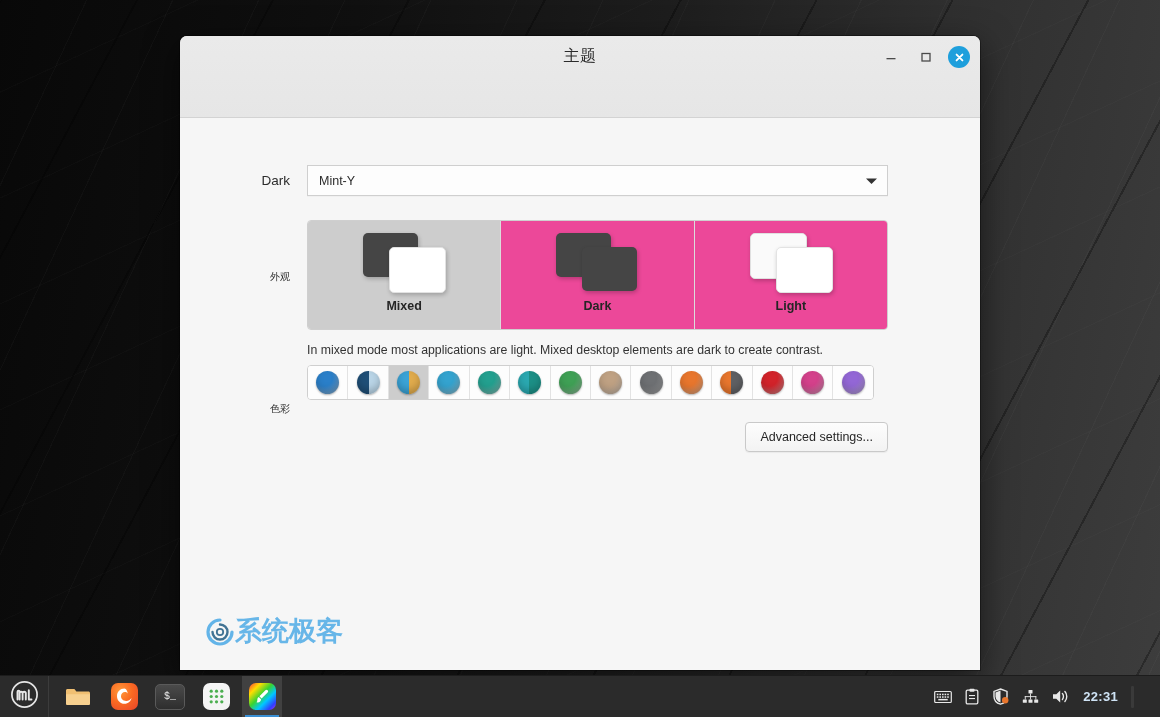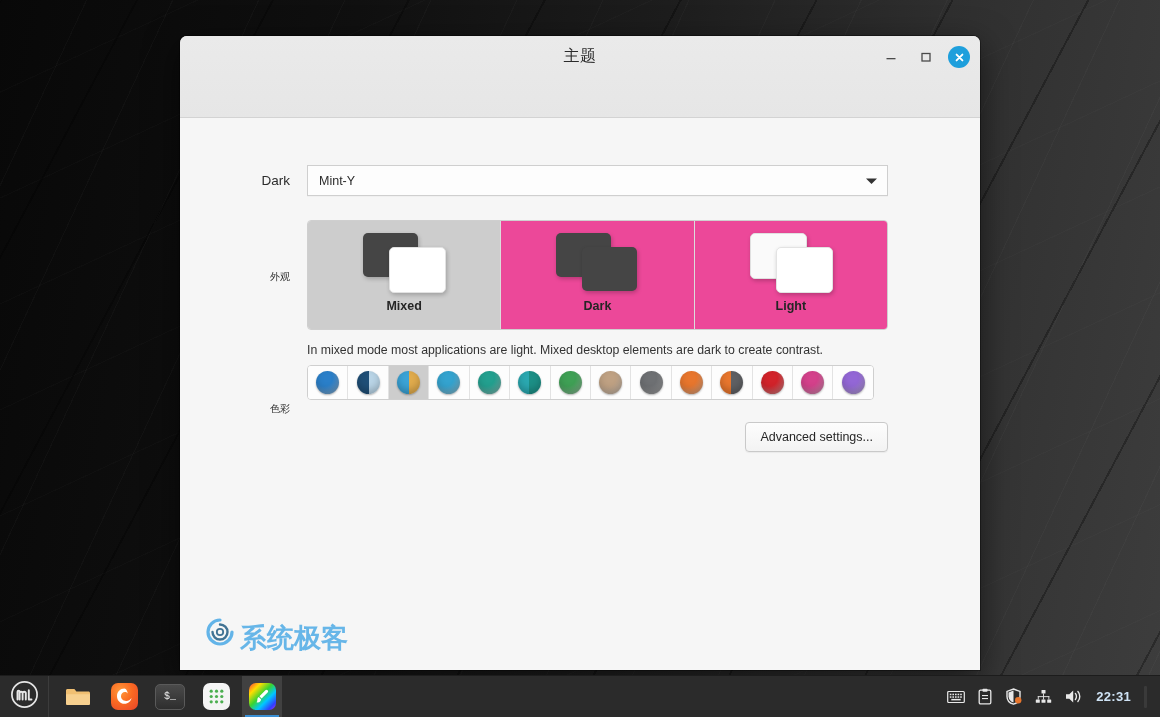--- a/index.html
+++ b/index.html
@@ -247,22 +247,21 @@
     color: #272727;
     box-shadow: 0 1px 1px rgba(0,0,0,0.05);
   }
 
   
   .watermark {
     position: absolute;
     left: 25px;
     bottom: 19px;
     display: flex;
-    align-items: flex-end;
-    gap: 5px;
+    align-items: flex-start;
     opacity: 0.97;
   }
   .wm-text {
     font-size: 27px;
     font-weight: bold;
     color: #63b4e8;
     letter-spacing: 0px;
     line-height: 1;
     font-family: "DejaVu Sans", "Liberation Sans", sans-serif;
   }
@@ -309,21 +308,21 @@
     position: absolute;
     left: 3px; right: 3px; bottom: 0;
     height: 3px;
     background: #3a8fd4;
   }
   .tb-spacer { flex: 1 1 auto; }
   .tray {
     display: flex;
     align-items: center;
     gap: 13px;
-    padding-right: 13px;
+    padding-right: 26px;
     height: 42px;
   }
   .tray-icon { display: flex; align-items: center; color: #e8e8e8; }
   .clock {
     color: #cfe3f5;
     font-size: 13px;
     font-weight: bold;
     letter-spacing: 0.3px;
   }
   .tray-edge {

